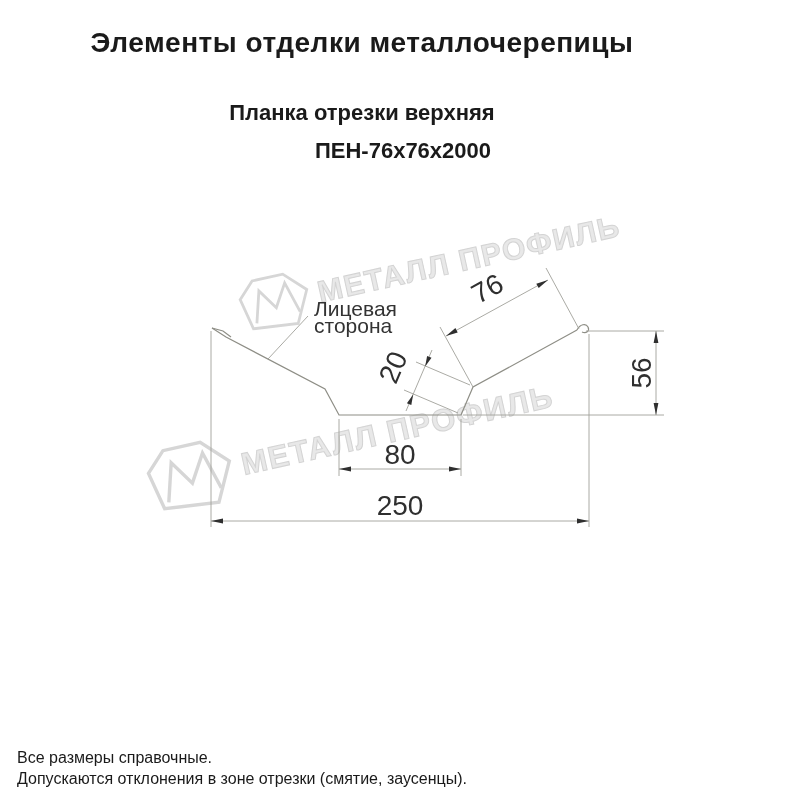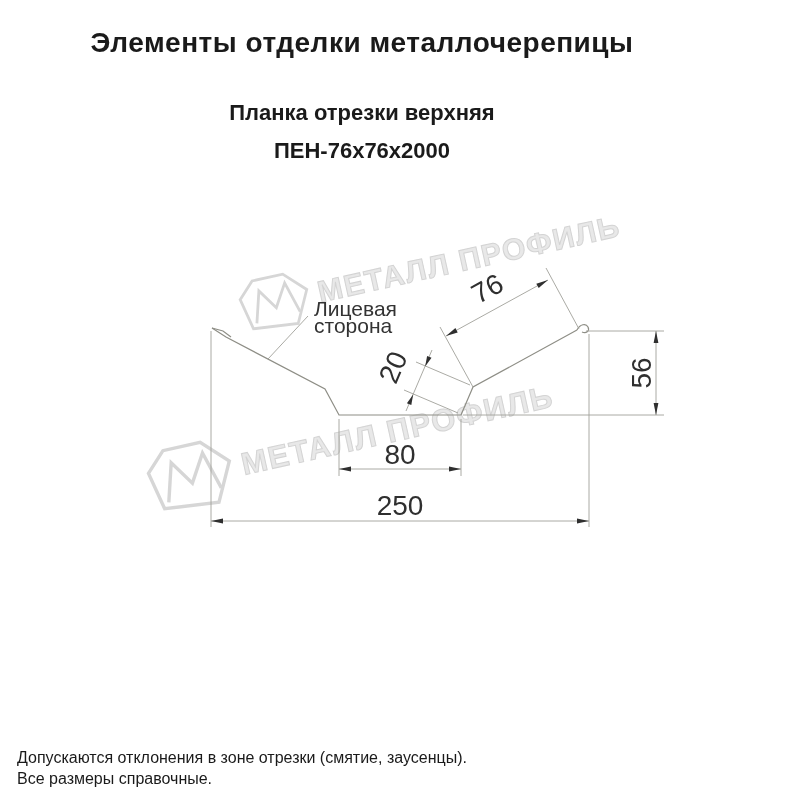--- a/index.html
+++ b/index.html
@@ -7,21 +7,21 @@
     width:800px;height:800px;
     background:#ffffff;
     position:relative;
     overflow:hidden;
     font-family:"Liberation Sans", sans-serif;
     color:#111;
   }
   .hdr{position:absolute;left:0;width:724px;text-align:center;color:#1a1a1a;}
   .title{top:27px;font-size:28px;font-weight:bold;letter-spacing:0.5px;}
   .subtitle{top:100px;font-size:22px;font-weight:bold;}
-  .model{top:138px;font-size:22px;font-weight:bold;}
+  .model{top:138px;font-size:22px;font-weight:bold;margin-left:41px;}
 
   .face-label{
     position:absolute;left:314px;top:300px;width:80px;
     font-size:21px;line-height:17px;color:#333;z-index:5;
   }
 
   .footer{
     position:absolute;left:17px;top:747px;
     font-size:16px;line-height:21px;color:#1a1a1a;z-index:5;
   }
@@ -114,15 +114,15 @@
   <text class="dim-num" x="400" y="515" text-anchor="middle">250</text>
   <text class="dim-num" x="400" y="464" text-anchor="middle">80</text>
   <text class="dim-num" text-anchor="middle" transform="translate(651,373) rotate(-90)">56</text>
   <text class="dim-num" text-anchor="middle" transform="translate(492,297) rotate(-28.7)">76</text>
   <text class="dim-num" text-anchor="middle" transform="translate(402,371) rotate(-66.8)">20</text>
 </svg>
 
 <div class="face-label">Лицевая сторона</div>
 
 <div class="footer">
+  <div>Все размеры справочные.</div>
   <div>Допускаются отклонения в зоне отрезки (смятие, заусенцы).</div>
-  <div>Все размеры справочные.</div>
 </div>
 
 </body></html>

